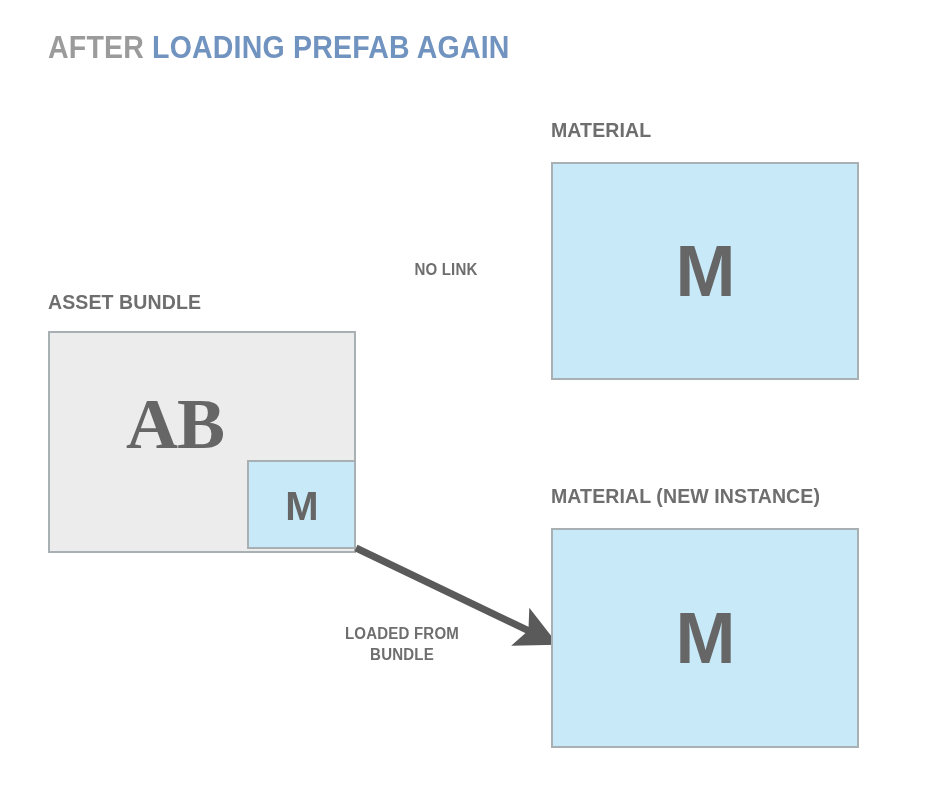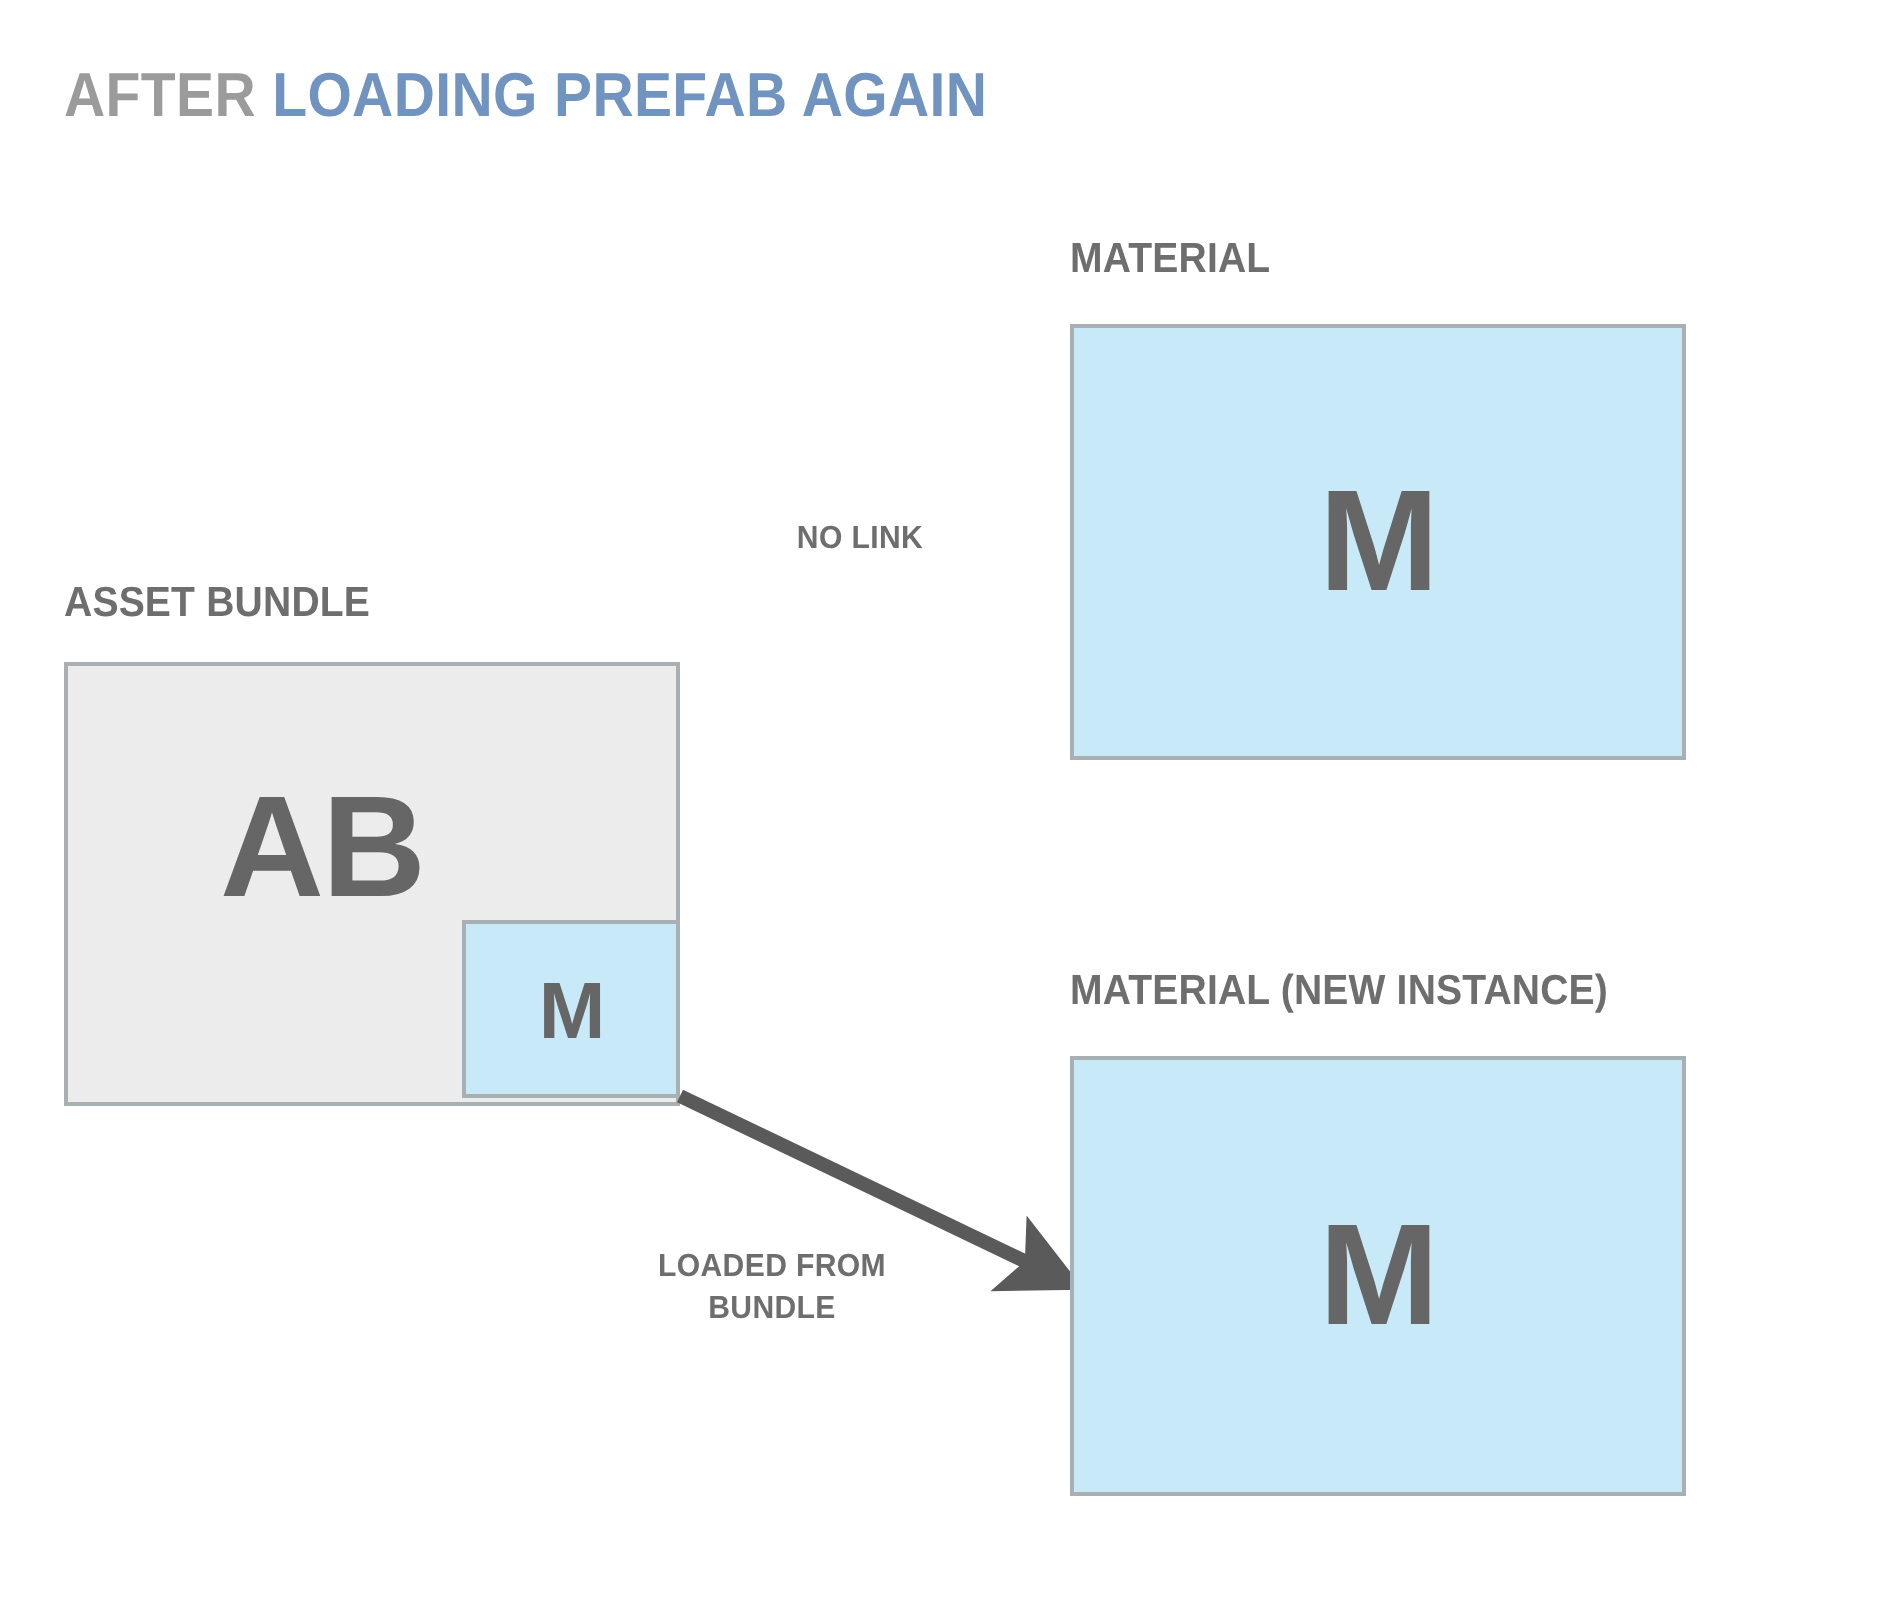--- a/index.html
+++ b/index.html
@@ -11,21 +11,21 @@
     width: 950px;
     height: 800px;
     position: relative;
     overflow: hidden;
     font-family: "Liberation Sans", "DejaVu Sans", sans-serif;
     -webkit-font-smoothing: antialiased;
   }
 
   .stage {
     position: absolute;
-    left: 0; top: 0;
+    left: 16px; top: 0;
     width: 808px;
     height: 800px;
   }
 
   
   #page-title {
     position: absolute;
     left: 32px;
     top: 28px;
     font-size: 31px;
@@ -77,20 +77,21 @@
     height: 222px;
     background: #ececec;
     justify-content: flex-start;
     align-items: flex-start;
   }
   #asset-bundle-box .glyph {
     position: absolute;
     left: 76px;
     top: 55px;
     font-size: 72px;
+    font-family: Liberation Serif, serif;
   }
 
   #nested-material-box {
     left: 231px;
     top: 460px;
     width: 109px;
     height: 89px;
     background: #c8e9f8;
   }
   #nested-material-box .glyph {

